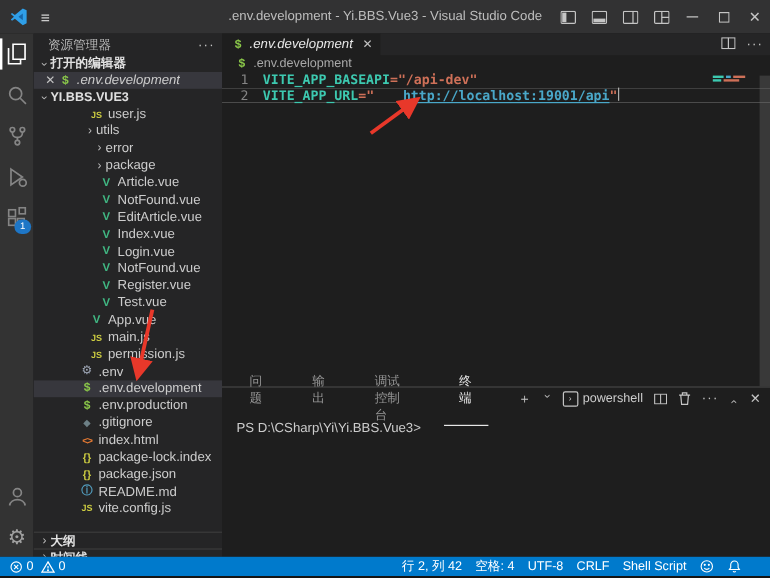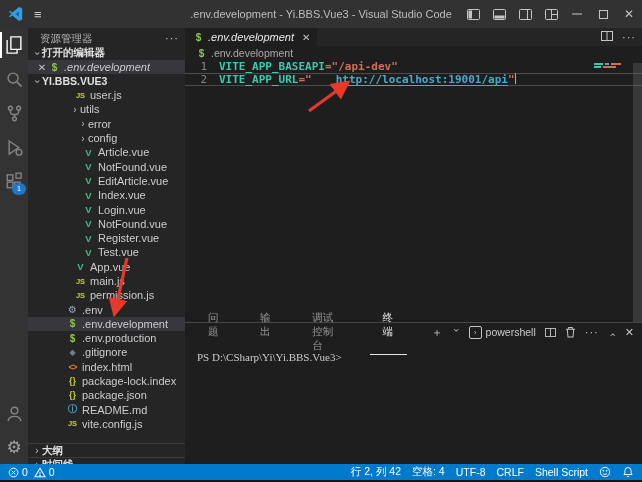--- a/index.html
+++ b/index.html
@@ -71,26 +71,26 @@
   .scrollstrip{position:absolute;top:3px;right:0;width:9px;height:259px;background:rgba(110,110,110,0.35);}
   
   .panel{position:absolute;left:185px;top:322px;width:457px;height:142px;background:#1e1e1e;border-top:1px solid #474747;}
   .ptabs{height:18px;display:flex;align-items:center;padding-left:11px;}
   .ptab{font-size:10.5px;color:#969696;margin-right:16px;padding:2px 12px;}
   .ptab.active{color:#e7e7e7;border-bottom:1px solid #e7e7e7;}
   .pactions{margin-left:auto;display:flex;align-items:center;padding-right:8px;color:#c5c5c5;font-size:11px;}
   .pactions .act{margin-left:9px;display:flex;align-items:center;}
   .shellchip{display:flex;align-items:center;font-size:10.5px;color:#cccccc;}
   .shellbox{width:11px;height:11px;border:1px solid #c5c5c5;border-radius:2px;font-size:7px;line-height:11px;text-align:center;margin-right:4px;}
-  .termline{padding:10px 0 0 12px;font-family:Liberation Serif, serif;font-size:11px;color:#cccccc;}
+  .termline{padding:10px 0 0 12px;font-family:Liberation Sans, sans-serif;font-size:11px;color:#cccccc;}
   
   .statusbar{position:absolute;left:0;top:464px;width:642px;height:16px;background:#007acc;color:#ffffff;
              display:flex;align-items:center;justify-content:space-between;font-size:10.5px;}
   .sbleft{display:flex;align-items:center;padding-left:8px;}
-  .sbright{display:flex;align-items:center;padding-right:8px;}
+  .sbright{display:flex;align-items:center;padding-right:24px;}
   .sbitem{margin-left:11px;display:flex;align-items:center;white-space:nowrap;}
   .sbitem svg{display:block;}
   .sbnum{margin:0 6px 0 3px;}
   .bottomstrip{position:absolute;left:0;top:480px;width:642px;height:2px;background:#151515;}
   
   .arrows{position:absolute;left:0;top:0;width:642px;height:482px;pointer-events:none;z-index:60;}
 </style>
 </head>
 <body>
 
@@ -219,21 +219,21 @@
         <div class="row" style="padding-left: 42px;">
           <span class="chev">›</span>
           <span class="lbl">utils</span>
         </div>
         <div class="row" style="padding-left: 50px;">
           <span class="chev">›</span>
           <span class="lbl">error</span>
         </div>
         <div class="row" style="padding-left: 50px;">
           <span class="chev">›</span>
-          <span class="lbl">config</span>
+          <span class="lbl">package</span>
         </div>
         <div class="row" style="padding-left: 50px;">
           <span class="spacer"></span>
           <span class="fic ic-vue">V</span>
           <span class="lbl">Article.vue</span>
         </div>
         <div class="row" style="padding-left: 50px;">
           <span class="spacer"></span>
           <span class="fic ic-vue">V</span>
           <span class="lbl">NotFound.vue</span>

